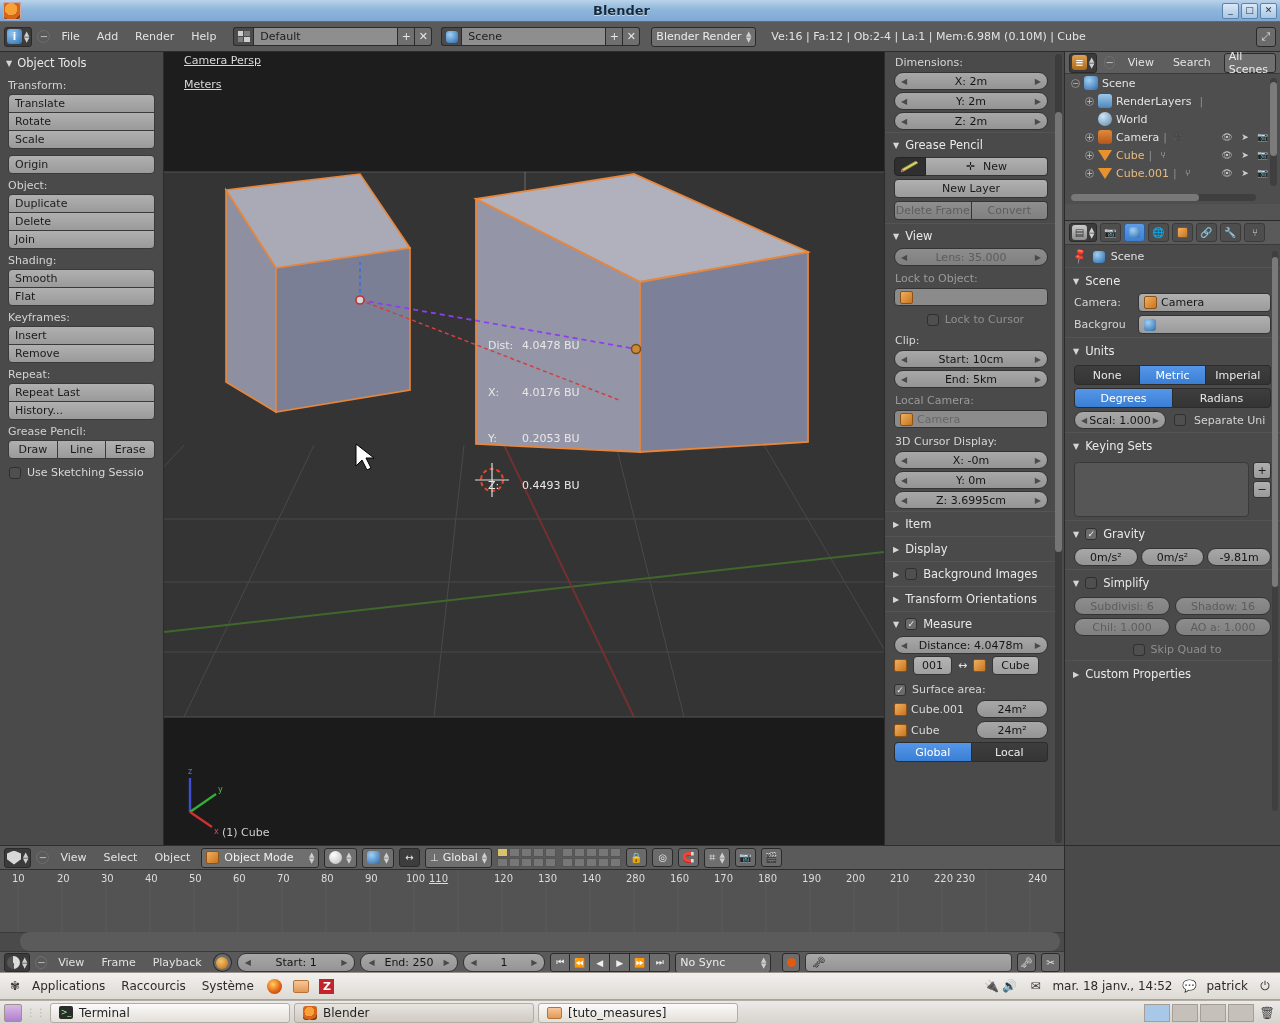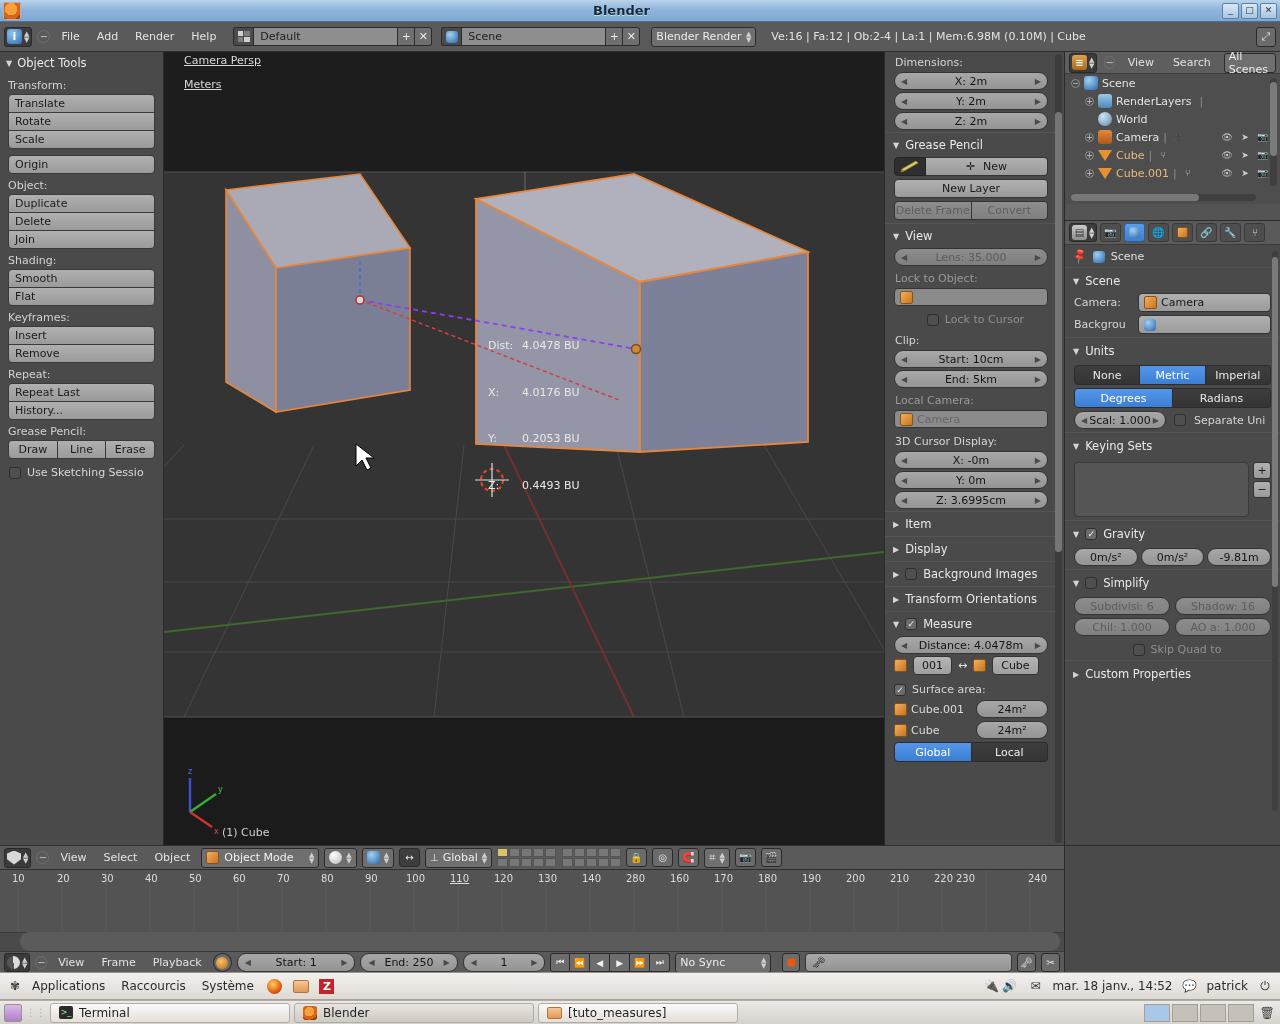--- a/index.html
+++ b/index.html
@@ -940,21 +940,21 @@
         <span class="tl-tick" style="left:12px;">10</span>
         <span class="tl-tick" style="left:57px;">20</span>
         <span class="tl-tick" style="left:101px;">30</span>
         <span class="tl-tick" style="left:145px;">40</span>
         <span class="tl-tick" style="left:189px;">50</span>
         <span class="tl-tick" style="left:233px;">60</span>
         <span class="tl-tick" style="left:277px;">70</span>
         <span class="tl-tick" style="left:321px;">80</span>
         <span class="tl-tick" style="left:365px;">90</span>
         <span class="tl-tick" style="left:406px;">100</span>
-        <span class="tl-tick" style="left:450px;text-decoration:underline;">110</span>
+        <span class="tl-tick" style="left:429px;text-decoration:underline;">110</span>
         <span class="tl-tick" style="left:494px;">120</span>
         <span class="tl-tick" style="left:538px;">130</span>
         <span class="tl-tick" style="left:582px;">140</span>
         <span class="tl-tick" style="left:626px;">280</span>
         <span class="tl-tick" style="left:670px;">160</span>
         <span class="tl-tick" style="left:714px;">170</span>
         <span class="tl-tick" style="left:758px;">180</span>
         <span class="tl-tick" style="left:802px;">190</span>
         <span class="tl-tick" style="left:846px;">200</span>
         <span class="tl-tick" style="left:890px;">210</span>

